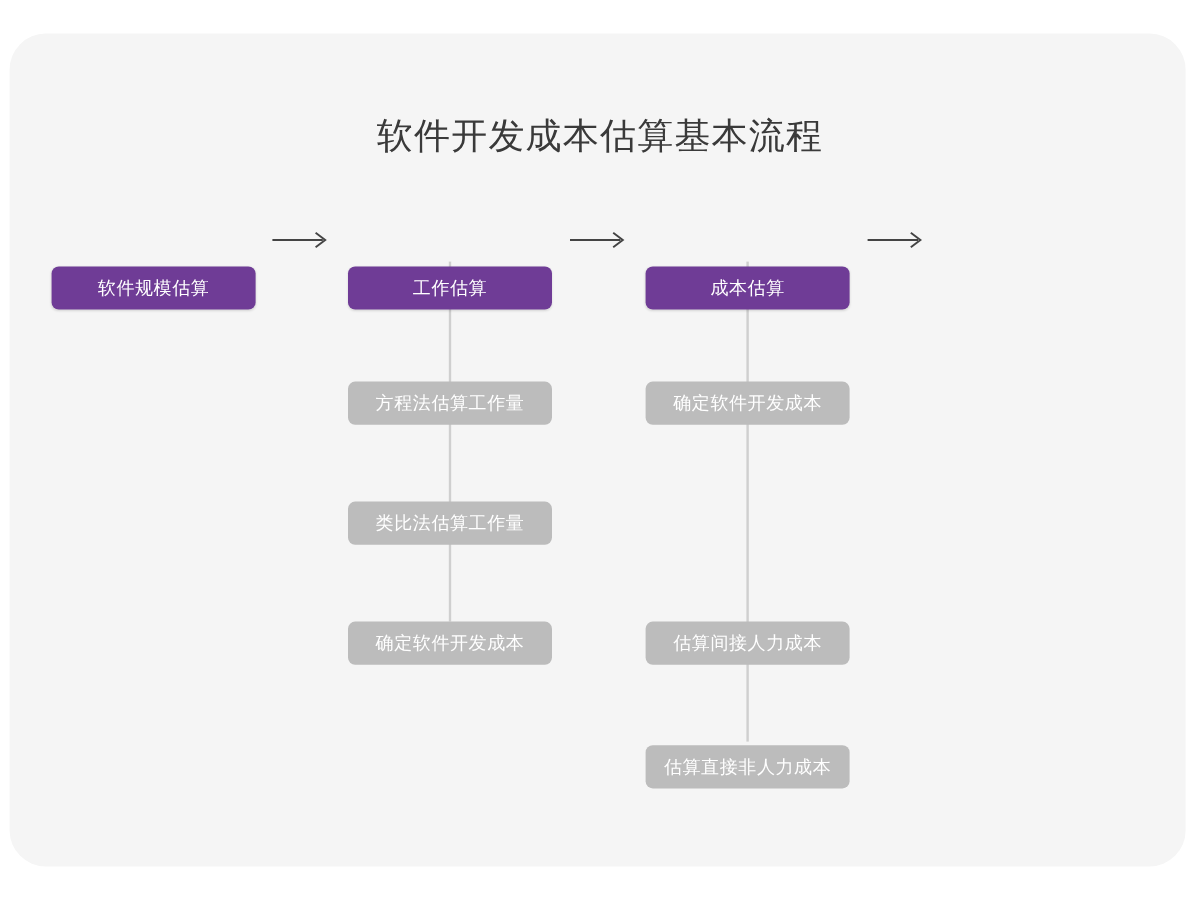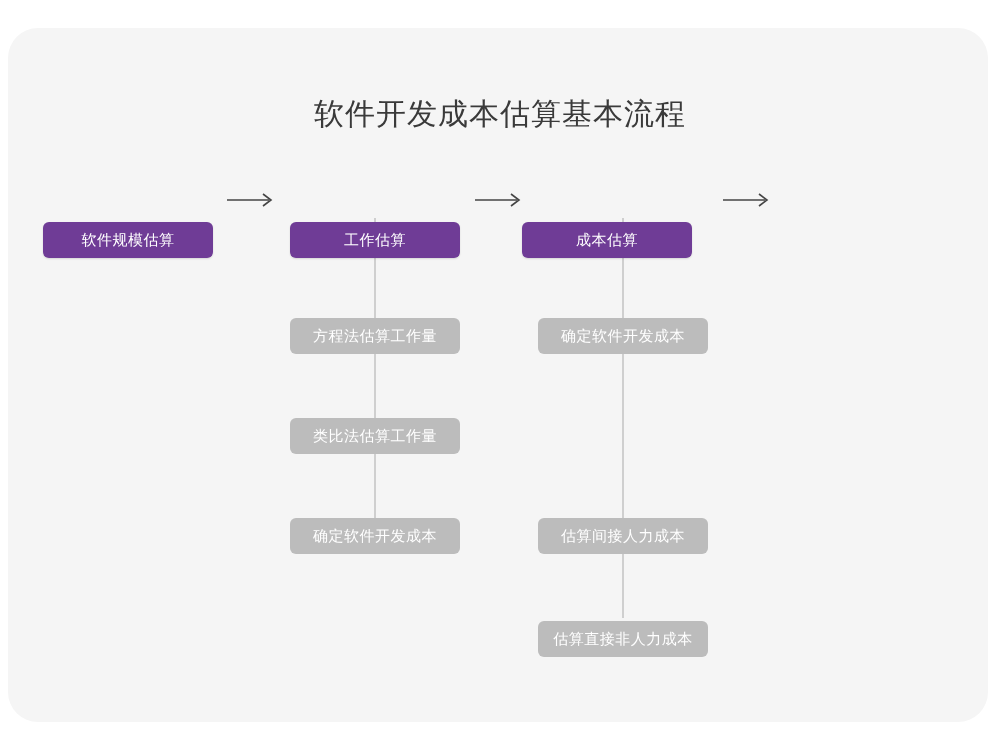--- a/index.html
+++ b/index.html
@@ -126,21 +126,21 @@
       <span>工作估算</span>
     </div>
 
     <div class="arrow" style="left:469px; top:182px;">
       <svg width="52" height="16" viewBox="0 0 52 16">
         <path d="M2 8 H44" stroke="#444444" stroke-width="1.6" fill="none"></path>
         <path d="M38 2 L46 8 L38 14" stroke="#444444" stroke-width="1.6" fill="none" stroke-linecap="butt" stroke-linejoin="miter"></path>
       </svg>
     </div>
 
-    <div class="node primary" style="left:522px; top:182px;justify-content:center;">
+    <div class="node primary" style="left:538px; top:182px;justify-content:center;">
       <span>成本估算</span>
     </div>
 
     <div class="arrow" style="left:717px; top:182px;">
       <svg width="52" height="16" viewBox="0 0 52 16">
         <path d="M2 8 H44" stroke="#444444" stroke-width="1.6" fill="none"></path>
         <path d="M38 2 L46 8 L38 14" stroke="#444444" stroke-width="1.6" fill="none" stroke-linecap="butt" stroke-linejoin="miter"></path>
       </svg>
     </div>
 

